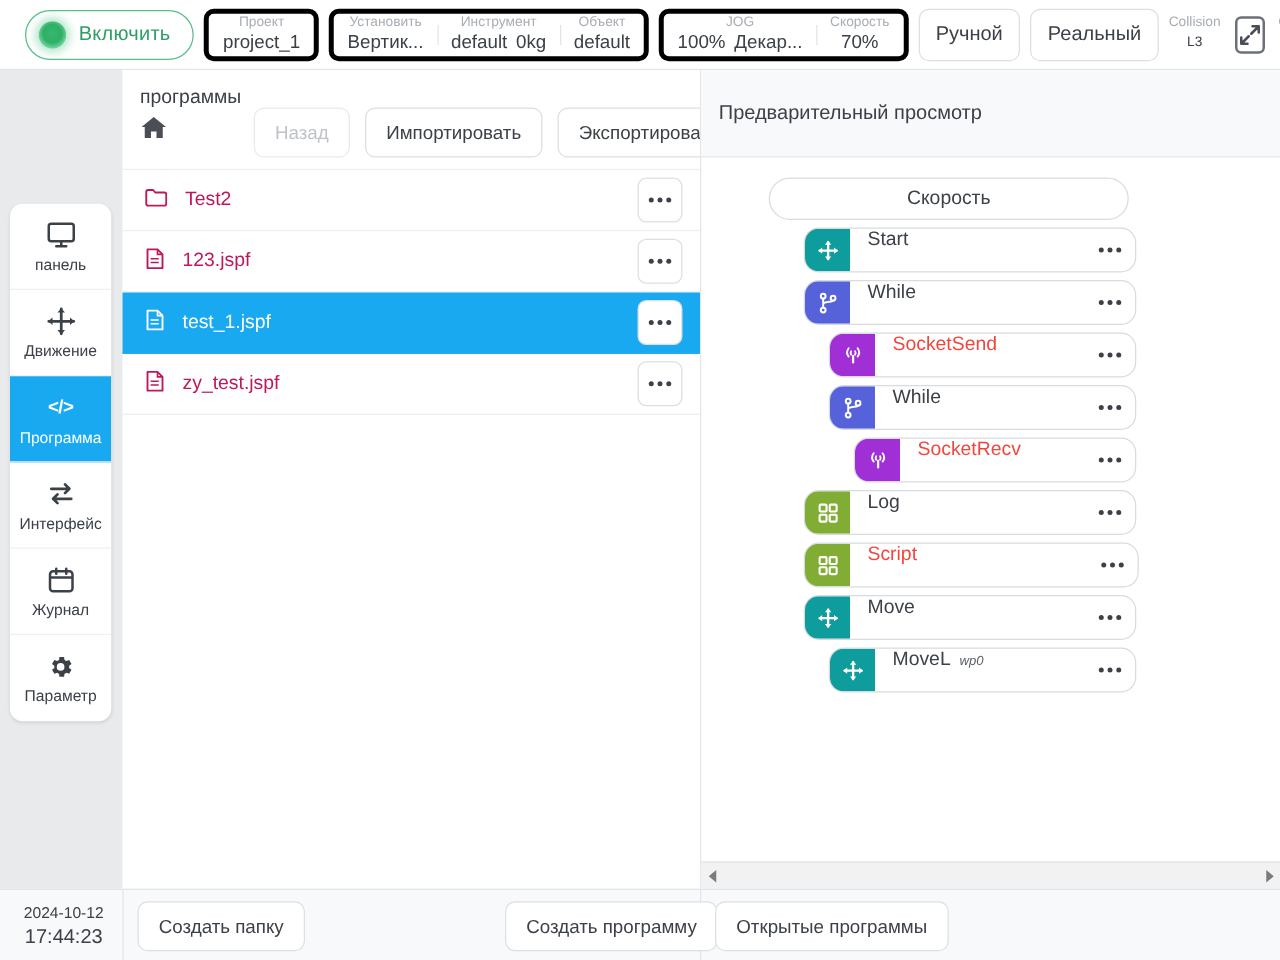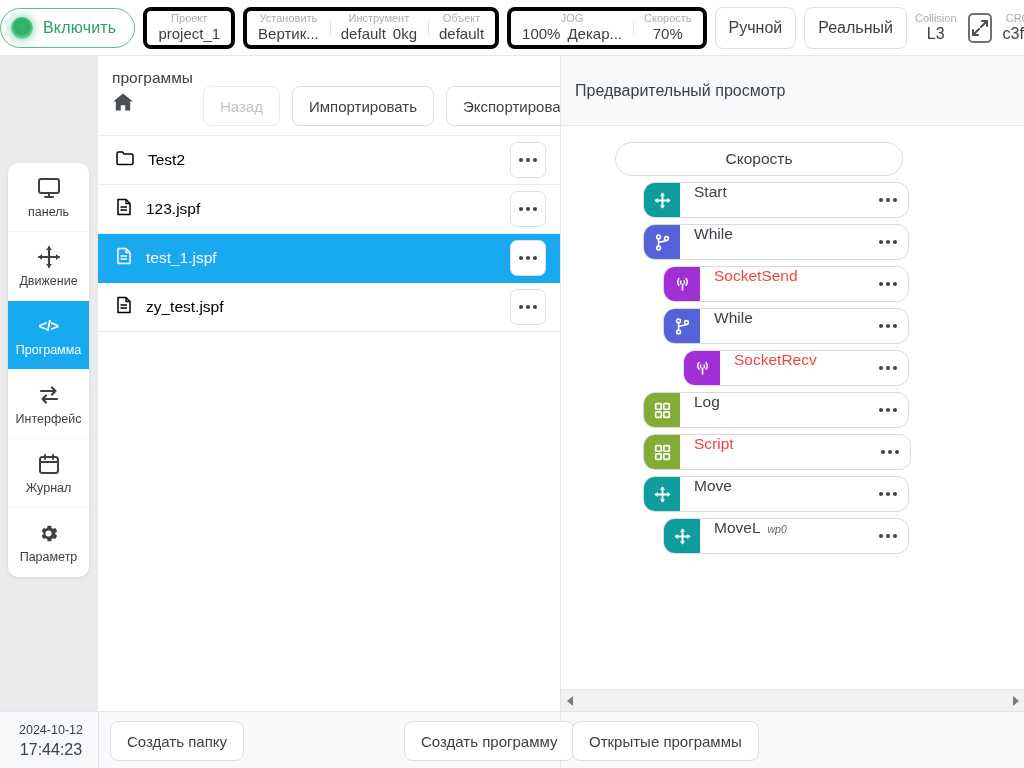--- a/index.html
+++ b/index.html
@@ -9,21 +9,21 @@
     background: #e9eaec;
     overflow: hidden;
   }
   #app { position: relative; width: 1024px; height: 768px; }
 
   
   .topbar {
     position: absolute; left: 0; top: 0; width: 1024px; height: 56px;
     background: #ffffff;
     display: flex; align-items: center; gap: 8px;
-    padding: 0 0;
+    padding: 0 20px;
     border-bottom: 1px solid #e3e5e8;
   }
   .power-btn {
     display: flex; align-items: center; gap: 10px;
     height: 40px; padding: 0 18px 0 10px;
     border: 1px solid #57c08a; border-radius: 21px;
     background: #fff;
   }
   .power-dot {
     width: 22px; height: 22px; border-radius: 50%;
@@ -47,21 +47,21 @@
   .seg-cap { font-size: 11px; color: #a9adb4; line-height: 13px; }
   .seg-val { font-size: 15px; color: #3c4148; line-height: 18px; white-space: nowrap; }
   .seg-row { display: flex; gap: 7px; align-items: baseline; }
   .plainpill {
     height: 42px; border: 1px solid #dcdfe3; border-radius: 8px; background: #fff;
     display: flex; align-items: center; padding: 0 13px;
     font-size: 16px; color: #3c4148; white-space: nowrap;
   }
   .mini { display: flex; flex-direction: column; align-items: center; justify-content: center; }
   .mini .seg-cap { font-size: 11px; }
-  .mini .seg-val { font-size: 16px; }
+  .mini .seg-val { font-size: 11px; }
   .expand-ico {
     width: 30px; height: 30px; border: 2px solid #6b7079; border-radius: 5px;
     display: flex; align-items: center; justify-content: center; margin: 0 3px;
   }
 
   
   .sidebar {
     position: absolute; left: 8px; top: 163px; width: 81px;
     background: #fff; border-radius: 10px; overflow: hidden;
     box-shadow: 0 1px 3px rgba(0,0,0,.10);
@@ -92,21 +92,21 @@
   .fp-btns { display: flex; gap: 12px; align-items: flex-end; padding-top: 20px; }
   .ghost-btn {
     height: 40px; padding: 0 16px; border: 1px solid #dcdfe3; border-radius: 8px;
     background: #fff; font-size: 15px; color: #3c4148; display: flex; align-items: center;
     white-space: nowrap;
   }
   .ghost-btn.disabled { color: #bfc3c9; border-color: #e8eaed; }
 
   .frow {
     height: 49px; display: flex; align-items: center; padding: 0 14px 0 18px;
-    border-bottom: 1px solid #eceef0; gap: 14px; color: #000000;
+    border-bottom: 1px solid #eceef0; gap: 14px; color: #be185d;
   }
   .frow.sel { background: #19a9f0; color: #fff; border-bottom-color: #19a9f0; }
   .frow-name { font-size: 15.5px; flex: 1; }
   .dots-btn {
     width: 36px; height: 36px; border: 1px solid #dcdfe3; border-radius: 7px;
     background: #fff; display: flex; align-items: center; justify-content: center;
     gap: 3px; flex: none;
   }
   .dots-btn i { width: 4px; height: 4px; border-radius: 50%; background: #3c4148; display: block; }
 

